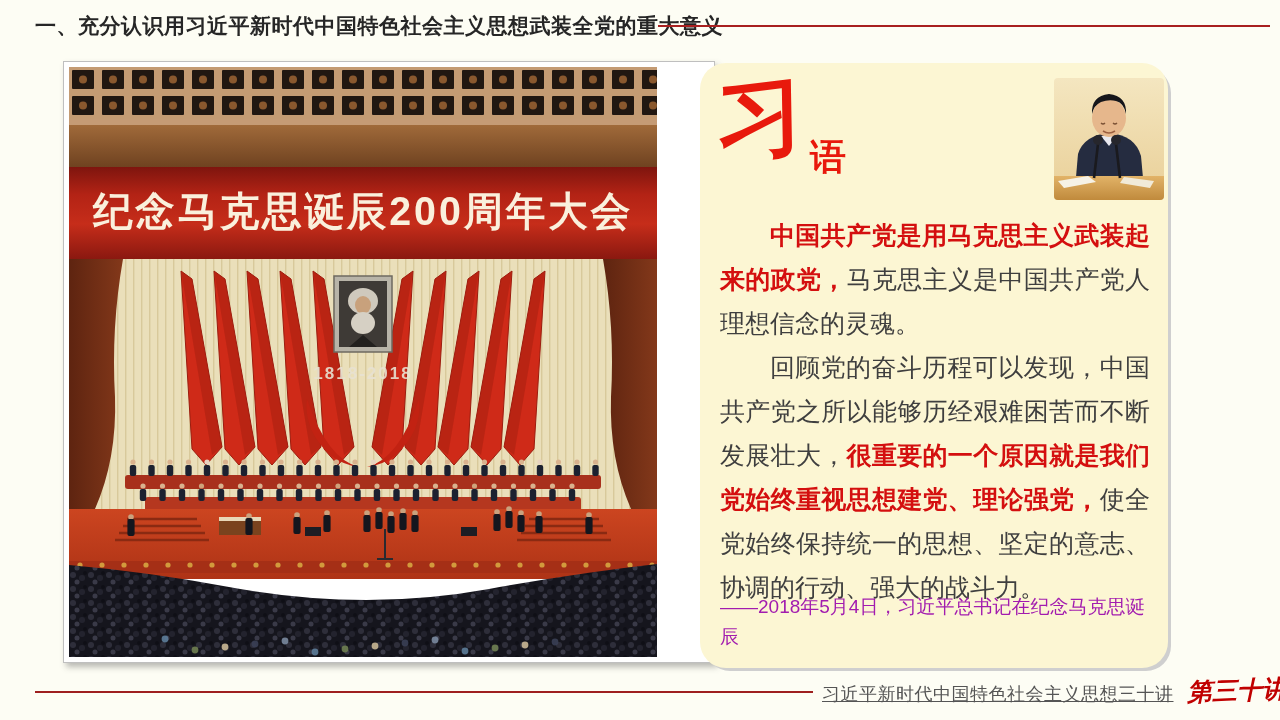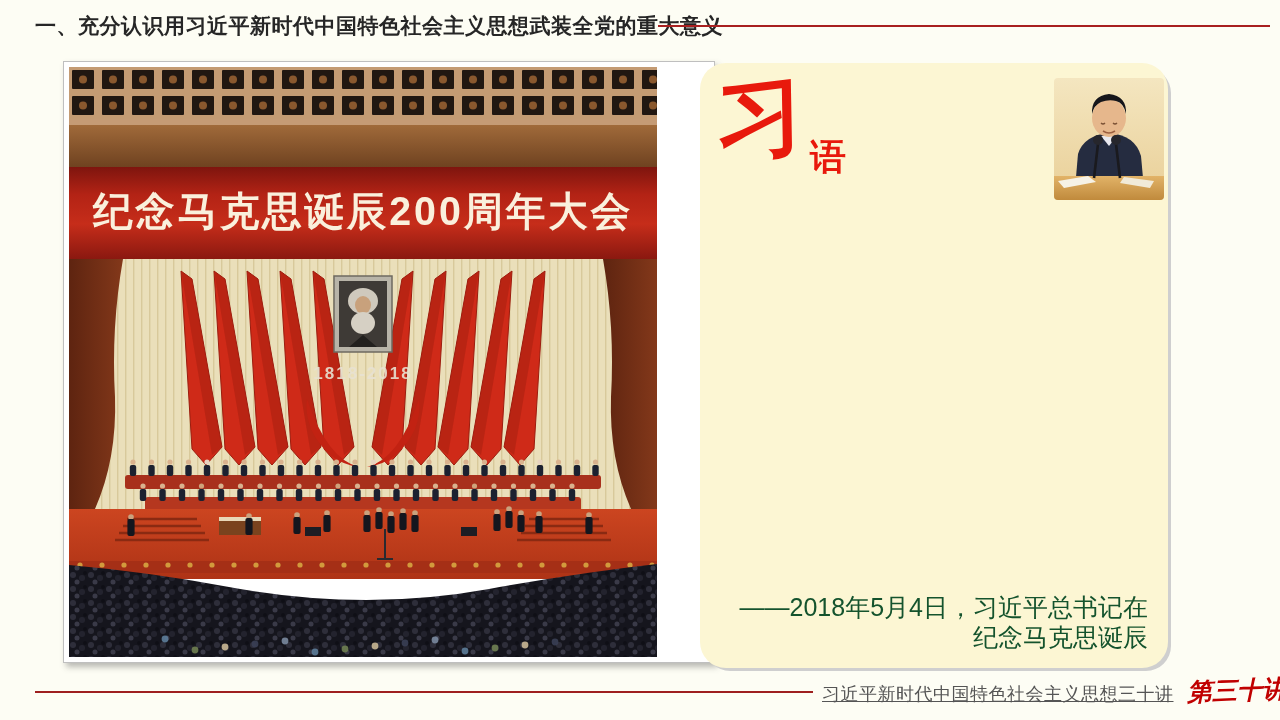--- a/index.html
+++ b/index.html
@@ -52,21 +52,21 @@
 
   .card-body {
     position:absolute; left:20px; right:18px; top:150px;
     font-size:25px; line-height:44px; color:#3f3f3f; text-align:justify;
   }
   .para { text-indent:2em; }
   .red { color:#d40f0f; font-weight:bold; }
 
   .attribution {
     position:absolute; left:20px; right:20px; bottom:16px;
-    font-size:25px; line-height:30px; color:#14532d; text-align:right;
+    font-size:19px; line-height:30px; color:#a21caf; 
   }
   .attribution .attr2 { padding-right:36px; }
 
   
   .footer-rule { position:absolute; left:35px; top:691px; width:778px; height:2px; background:#9e1f1f; }
   .series-title {
     position:absolute; left:822px; top:682px;
     font-size:18px; color:#555555; letter-spacing:0.5px; white-space:nowrap;text-decoration:underline;
   }
   .lecture-label {
@@ -374,20 +374,24 @@
         <rect x="0" y="98" width="110" height="24" fill="url(#deskG)"></rect>
         <polygon points="4,103 34,98 42,104 10,110" fill="#f6f2e6"></polygon>
         <polygon points="70,99 100,103 96,110 66,105" fill="#f1ead8"></polygon>
         <line x1="40" y1="100" x2="44" y2="66" stroke="#1a1a1e" stroke-width="2.6"></line>
         <circle cx="44" cy="62" r="5" fill="#26262c"></circle>
         <line x1="66" y1="100" x2="62" y2="66" stroke="#1a1a1e" stroke-width="2.6"></line>
         <circle cx="62" cy="62" r="5" fill="#26262c"></circle>
       </svg>
     </div>
 
+    <div class="card-body">
+      <p class="para"><span class="red">中国共产党是用马克思主义武装起来的政党，</span><span>马克思主义是中国共产党人理想信念的灵魂。</span></p>
+      <p class="para"><span>回顾党的奋斗历程可以发现，中国共产党之所以能够历经艰难困苦而不断发展壮大，</span><span class="red">很重要的一个原因就是我们党始终重视思想建党、理论强党，</span><span>使全党始终保持统一的思想、坚定的意志、协调的行动、强大的战斗力。</span></p>
+    </div>
 
     <div class="attribution">
       <div>——2018年5月4日，习近平总书记在纪念马克思诞辰</div>
     </div>
   </aside>
 
   <div class="footer-rule"></div>
   <div class="series-title">习近平新时代中国特色社会主义思想三十讲</div>
   <div class="lecture-label">第三十讲</div>
 

